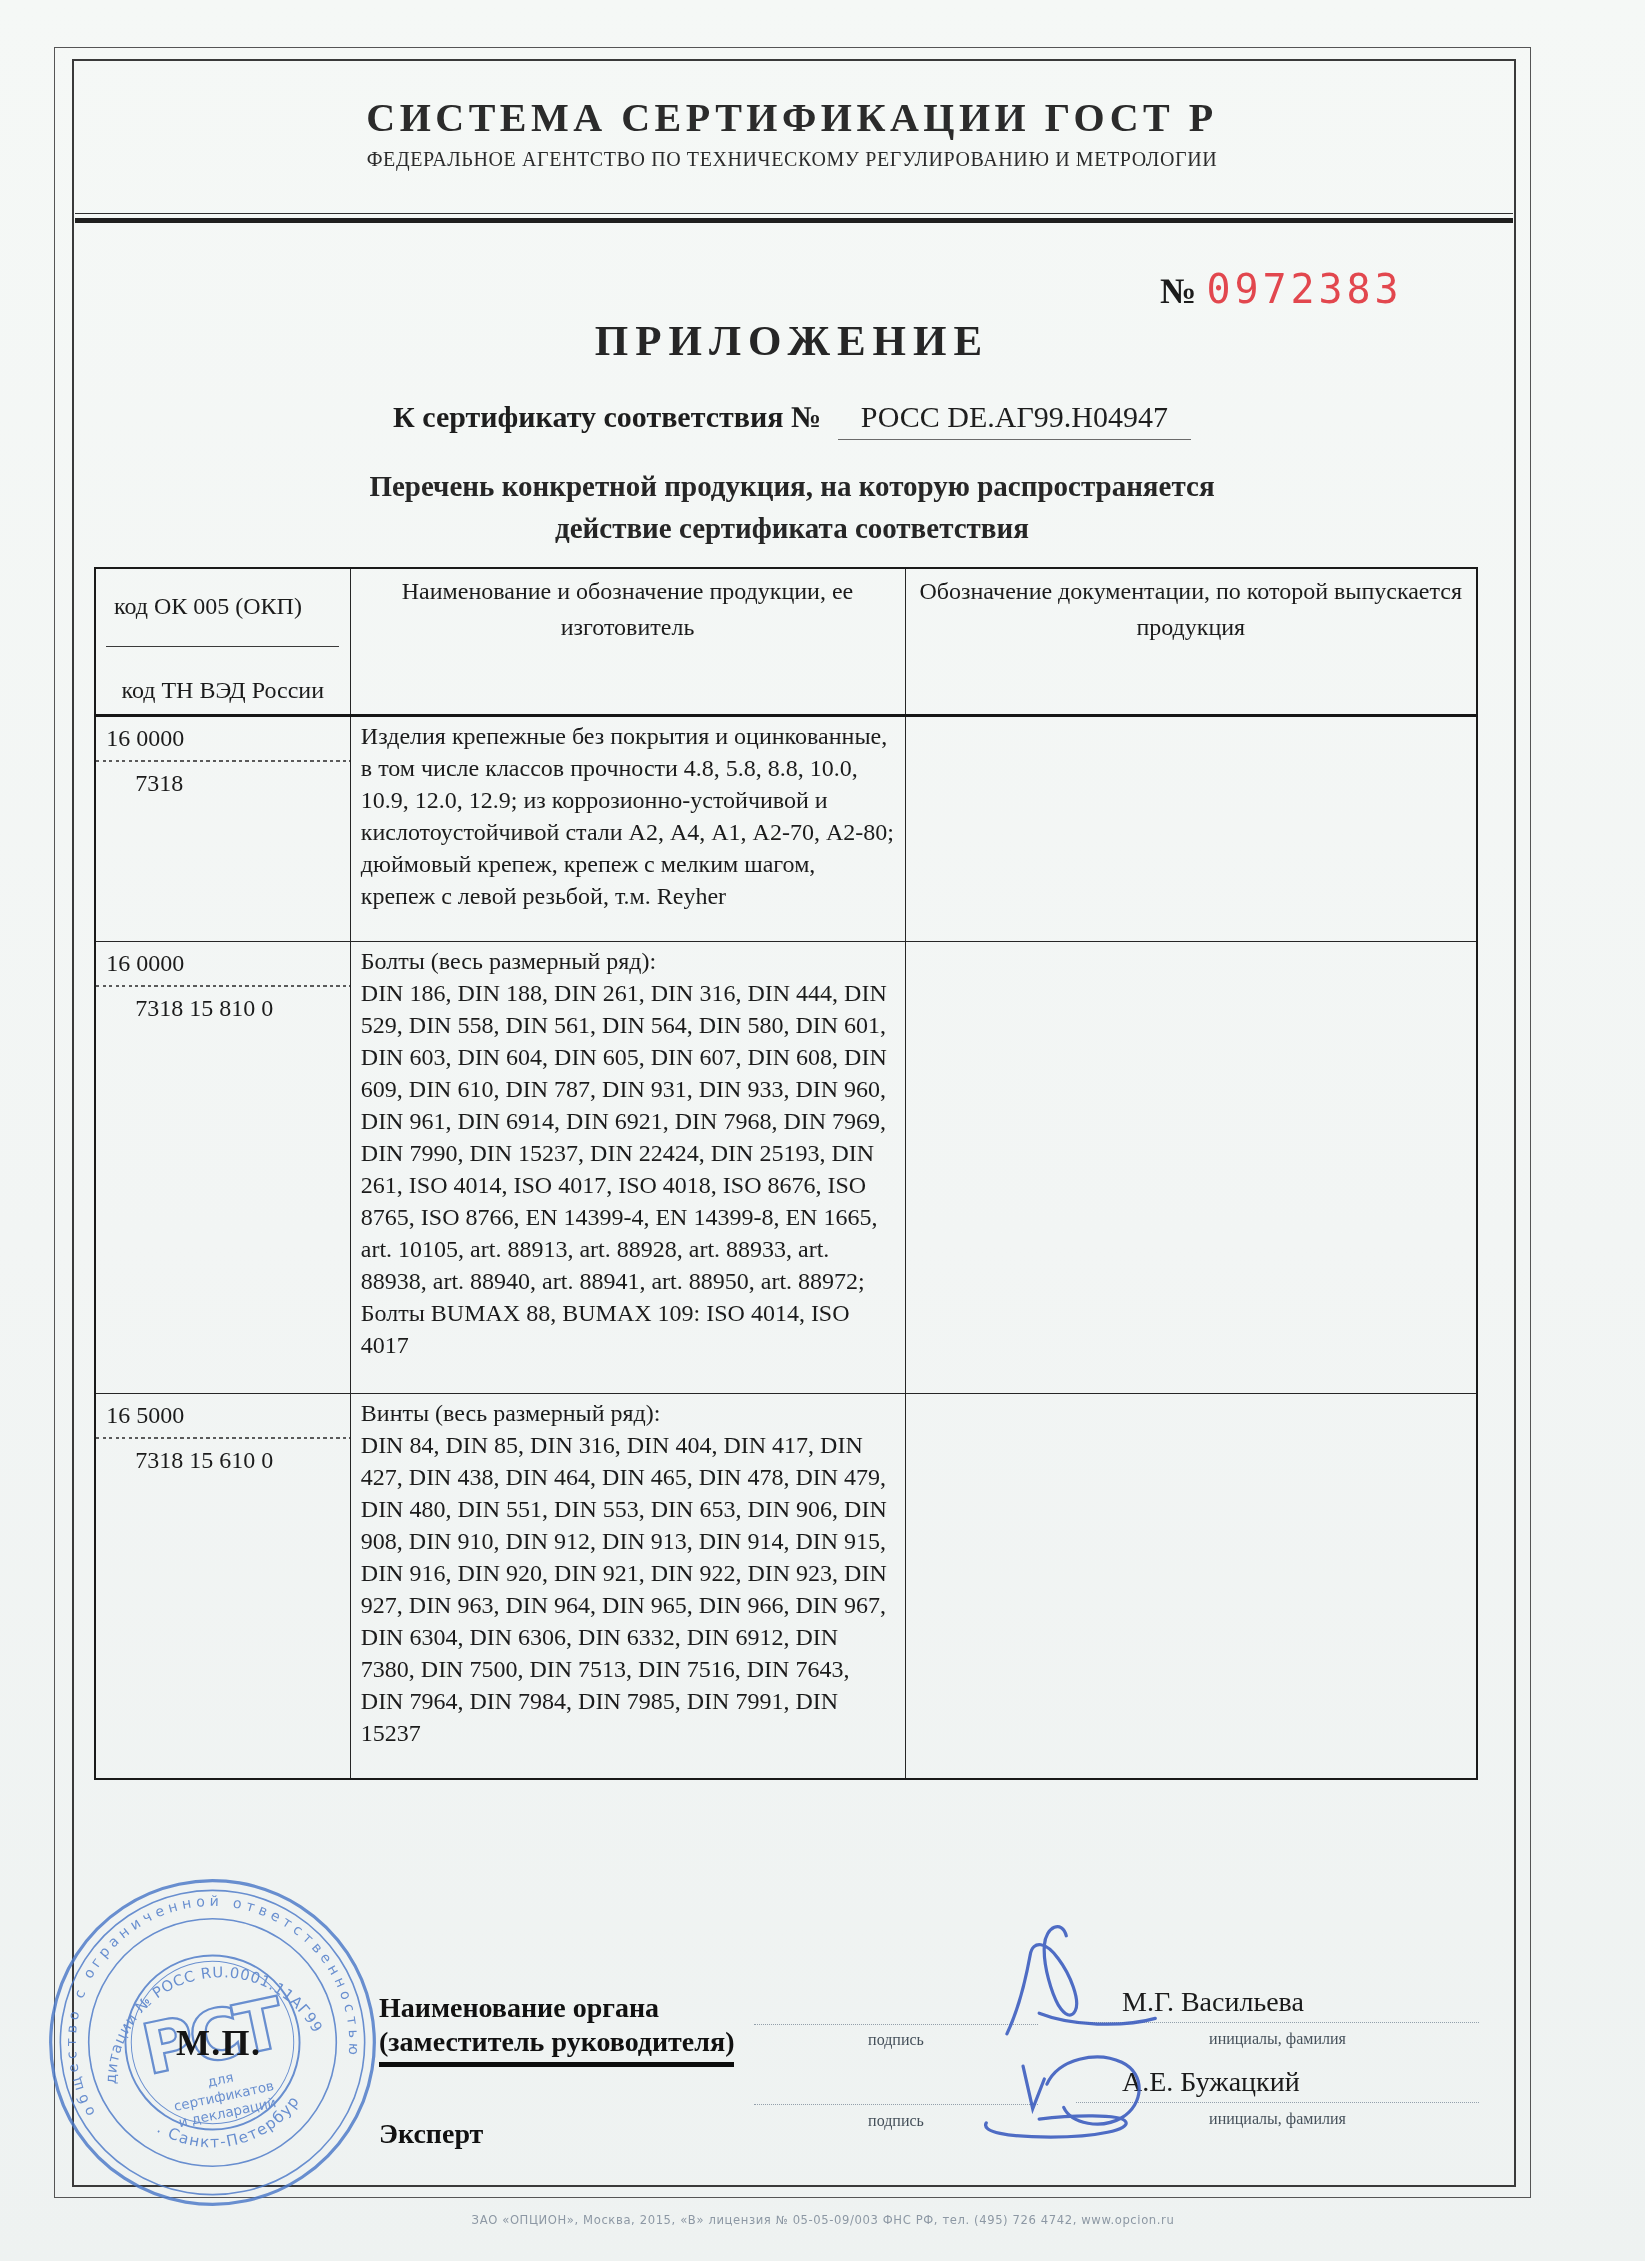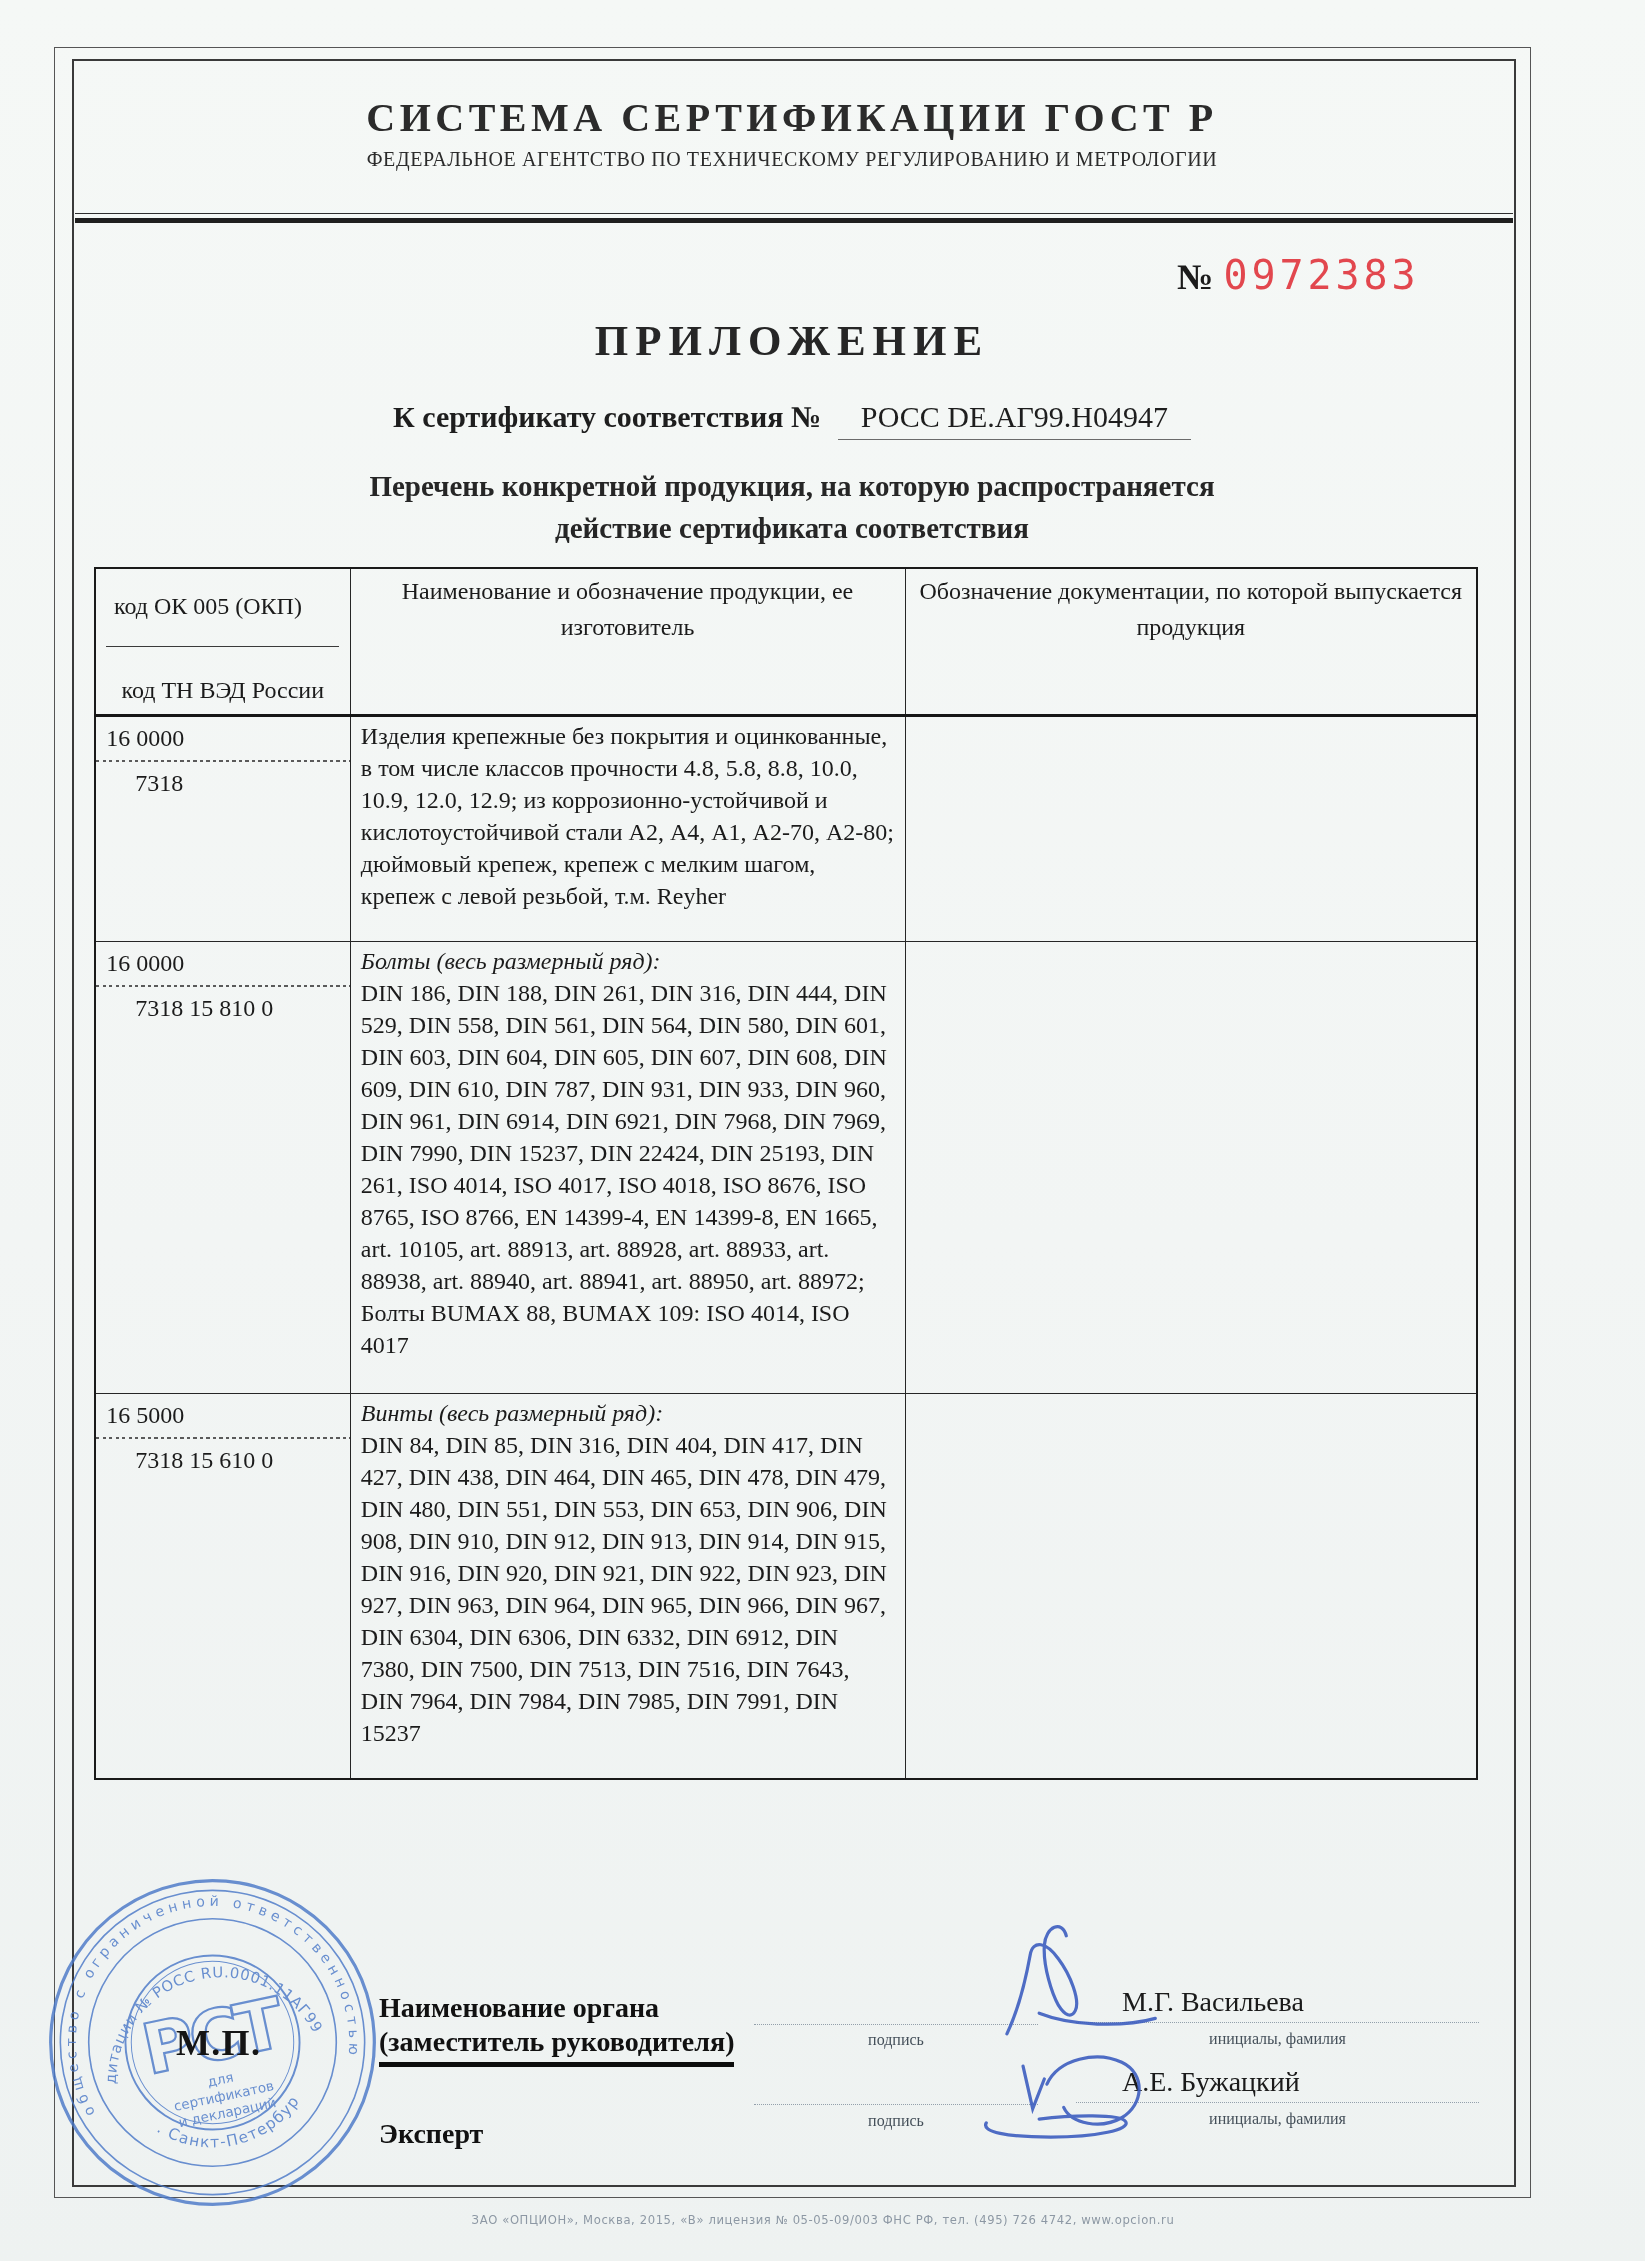--- a/index.html
+++ b/index.html
@@ -11,21 +11,21 @@
   .outer-frame{position:absolute;left:54px;top:47px;width:1475px;height:2149px;border:1.9px solid #555;}
   .inner-frame{position:absolute;left:72px;top:59px;width:1440px;height:2124px;border:2.6px solid #3a3a3a;}
 
   .hdr-title1{position:absolute;left:72px;top:94px;width:1440px;text-align:center;
     font-size:40px;font-weight:bold;letter-spacing:4.5px;color:#2b2b2b;}
   .hdr-title2{position:absolute;left:72px;top:148px;width:1440px;text-align:center;
     font-size:20px;font-weight:normal;letter-spacing:0.6px;color:#2b2b2b;}
   .hdr-sep{position:absolute;left:75px;top:213px;width:1438px;border-top:1.9px solid #2e2e2e;}
   .hdr-sep::after{content:"";display:block;margin-top:3.9px;height:5.2px;background:#1f1f1f;}
 
-  .form-no{position:absolute;left:1160px;top:252px;white-space:nowrap;margin-left:17px;}
+  .form-no{position:absolute;left:1160px;top:266px;white-space:nowrap;}
   .no-sign{font-size:36px;font-weight:bold;color:#1c1c1c;}
   .no-digits{font-family:"DejaVu Sans Mono",monospace;font-size:40px;letter-spacing:3.9px;margin-left:10.3px;}
 
   .apx-title{position:absolute;left:72px;top:316px;width:1440px;text-align:center;
     font-size:43px;font-weight:bold;letter-spacing:7px;color:#262626;}
 
   .cert-line{position:absolute;left:72px;top:400px;width:1440px;text-align:center;font-size:30px;white-space:nowrap;}
   .cert-label{font-weight:bold;}
   .cert-value{display:inline-block;border-bottom:1.9px solid #6b6b6b;padding:0 23px 5.2px 23px;margin-left:9px;}
 
@@ -39,21 +39,21 @@
   tr.tr-h{height:147px;} tr.tr-r1{height:226px;} tr.tr-r2{height:452px;} tr.tr-r3{height:386px;border-radius:31px;}
   td.c1h{padding:0;}
   .c1h-top{padding:17px 7.7px 0 7.7px;}
   .c1h-div{margin-top:24.5px;border-top:1.9px solid #3a3a3a;}
   .c1h-bot{padding:27px 7.7px 0 7.7px;text-align:center;}
   td.hc{text-align:center;padding-top:31px;line-height:36px;}
   .code-top{padding-top:1.3px;}
   .code-dots{height:1.9px;margin:6.5px -10.3px 2.6px -10.3px;
     background:repeating-linear-gradient(90deg,#5a5a5a 0 3.2px,transparent 3.2px 6.5px);}
   .code-bot{padding-top:2.6px;margin-left:29px;}
-  .row-heading{display:block;font-style:italic;}
+  .row-heading{display:block;}
 
   .sig-role1{position:absolute;left:379px;top:1991px;font-size:28px;font-weight:bold;line-height:34px;color:#111;}
   .sig-role1 .u{display:inline-block;border-bottom:5.8px solid #0d0d0d;padding-bottom:3.2px;}
   .sig-role2{position:absolute;left:379px;top:2118px;font-size:28px;font-weight:bold;color:#111;}
 
   .sig-line{position:absolute;height:0;border-bottom:1.9px dotted #93a0ab;}
   .sl1{left:754px;top:2024px;width:284px;} .sl2{left:754px;top:2104px;width:284px;}
   .nl1{left:1076px;top:2022px;width:403px;} .nl2{left:1076px;top:2102px;width:403px;}
   .sig-caption{position:absolute;font-size:16px;color:#45505a;text-align:center;
     font-family:"Liberation Serif",serif;}

